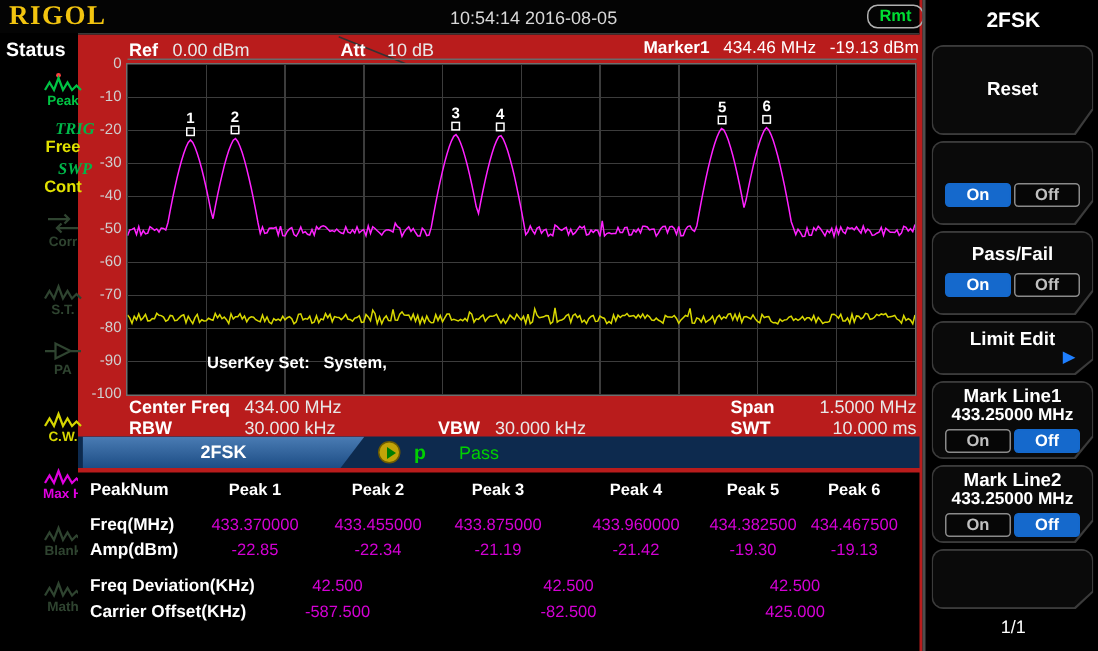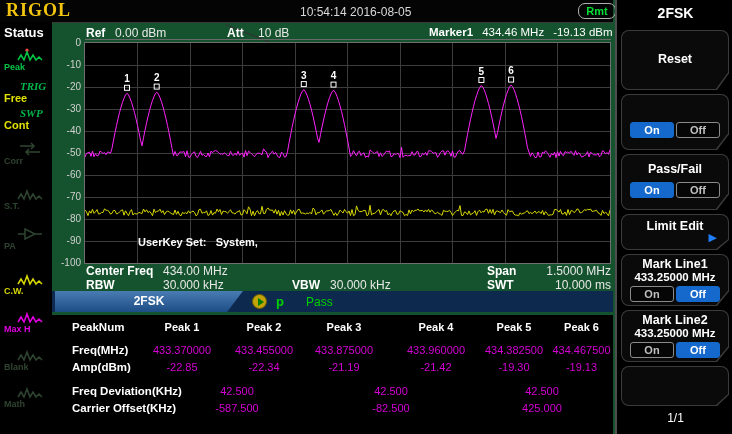--- a/index.html
+++ b/index.html
@@ -1,30 +1,30 @@
 <!DOCTYPE html>
 <html><head>
 <meta charset="utf-8">
 <style>
   html,body{margin:0;padding:0;background:#222;}
-  .screen{position:relative;width:732px;height:434px;background:#14532d;overflow:hidden;
+  .screen{position:relative;width:732px;height:434px;background:#b91c1c;overflow:hidden;
           font-family:"Liberation Sans",sans-serif;-webkit-font-smoothing:antialiased;}
 
   
   .topbar{position:absolute;left:0;top:0;width:613px;height:22px;background:#040404;border-bottom:1px solid #3a3a3a;}
   .logo{position:absolute;left:6px;top:0px;font-size:18px;font-weight:bold;color:#f2c40f;letter-spacing:1px;font-family:"Liberation Serif",serif;}
   .timestamp{position:absolute;left:300px;top:5px;font-size:12px;color:#d8d8d8;}
   .rmt{position:absolute;left:578px;top:3px;width:36px;height:14px;border:1px solid #b0b0b0;border-radius:7px;
        color:#00dd33;font-size:11px;font-weight:bold;text-align:center;line-height:14px;}
   .logo-slash{position:absolute;left:226px;top:24px;width:86px;height:1px;background:#333;transform:rotate(22deg);transform-origin:left top;}
 
   
   .left-panel{position:absolute;left:0;top:22px;width:52px;height:412px;background:#000;}
   .lp-title{position:absolute;left:4px;top:3px;font-size:13px;font-weight:bold;color:#fff;}
-  .lp-item{position:absolute;left:4px;width:52px;}
+  .lp-item{position:absolute;left:16px;width:52px;text-align:center;}
   .wave{width:28px;height:14px;display:block;margin:0 auto;}
   .wave path{stroke:currentColor;fill:none;stroke-width:1.5;}
   .lp-label{font-size:9px;font-weight:bold;color:currentColor;line-height:10px;}
   .c-green{color:#00c444;}
   .c-yellow{color:#d6d600;}
   .c-magenta{color:#e000e0;}
   .c-dim{color:#2f4430;}
   .lp-top{font-family:"Liberation Serif",serif;font-style:italic;font-weight:bold;font-size:11px;color:#00b84a;line-height:12px;padding-left:16px;}
   .lp-val{font-size:11px;font-weight:bold;color:#e2e200;line-height:12px;}
 
@@ -50,21 +50,21 @@
   .mode-tab{position:absolute;left:3px;top:0;width:188px;height:21px;background:linear-gradient(180deg,#4a7cb4,#1d4d85);
             clip-path:polygon(0 0,100% 0,calc(100% - 16px) 100%,0 100%);
             color:#fff;font-size:12px;font-weight:bold;text-align:center;line-height:21px;}
   .play-btn{position:absolute;left:200px;top:3px;width:15px;height:15px;border-radius:50%;background:#c2a408;border:1px solid #6e5c00;box-sizing:border-box;}
   .play-tri{position:absolute;left:5px;top:3px;width:0;height:0;border-left:6px solid #007d00;border-top:4px solid transparent;border-bottom:4px solid transparent;}
   .run-state{position:absolute;left:224px;top:3px;font-size:13px;font-weight:bold;color:#00d000;}
   .pass-text{position:absolute;left:254px;top:4px;font-size:12px;font-weight:normal;color:#00d000;}
 
   
   .ptable{position:absolute;left:52px;top:315px;width:561px;height:119px;background:#000;}
-  .trow{position:absolute;left:0;width:561px;height:16px;margin-left:12px;}
+  .trow{position:absolute;left:0;width:561px;height:16px;}
   .tlabel{position:absolute;left:8px;font-size:11.5px;font-weight:bold;color:#fff;white-space:nowrap;}
   .tcell{position:absolute;transform:translateX(-50%);font-size:11px;white-space:nowrap;}
   .thead{font-weight:bold;color:#fff;}
   .tmag{color:#d400d4;}
   .cc1{left:118px;} .cc2{left:200px;} .cc3{left:280px;} .cc4{left:372px;} .cc5{left:450px;} .cc6{left:512px;padding-left:11px;}
   .cp1{left:173px;} .cp2{left:327px;} .cp3{left:478px;}
 
   
   .side-menu{position:absolute;left:615px;top:0;width:117px;height:434px;background:#000;border-left:2px solid #4e4e4e;box-sizing:content-box;}
   .sm-title{position:absolute;left:0;top:5px;width:117px;text-align:center;font-size:14px;font-weight:bold;color:#fff;}

